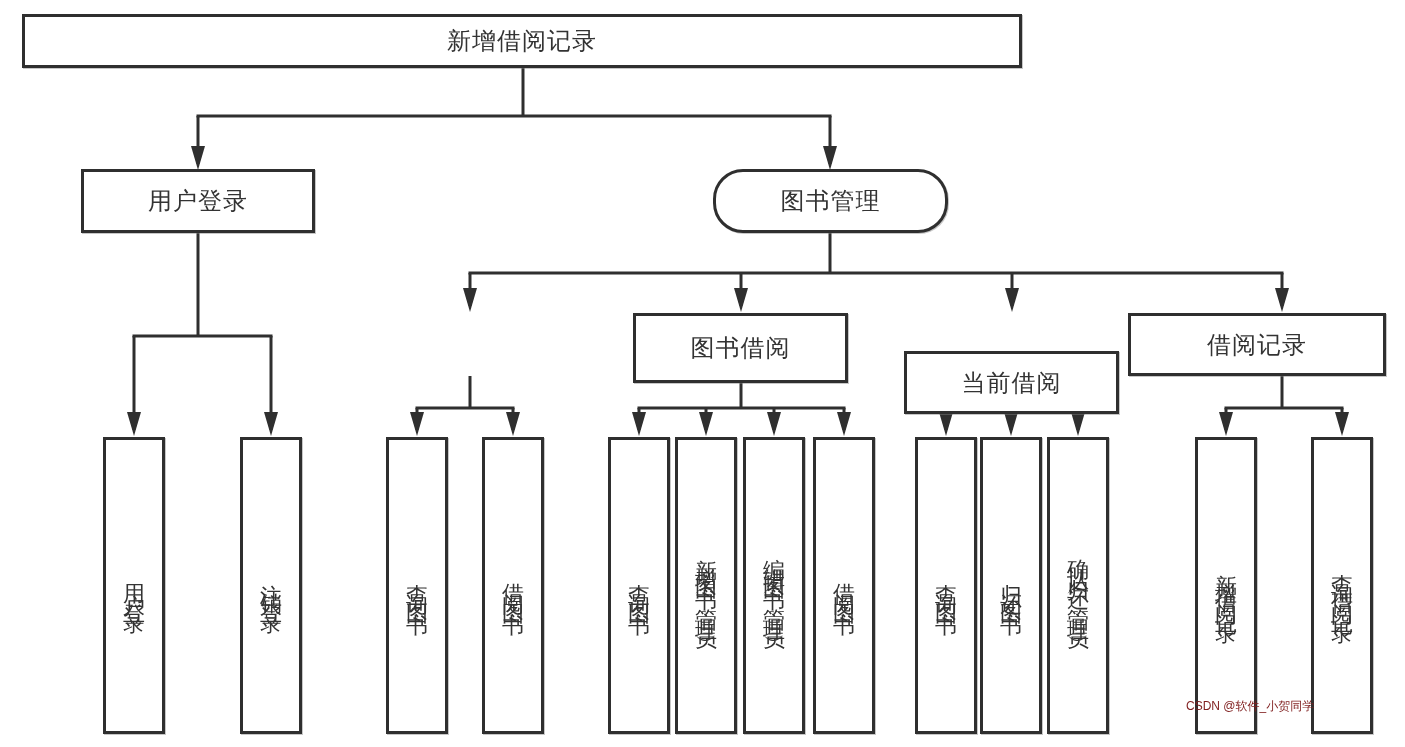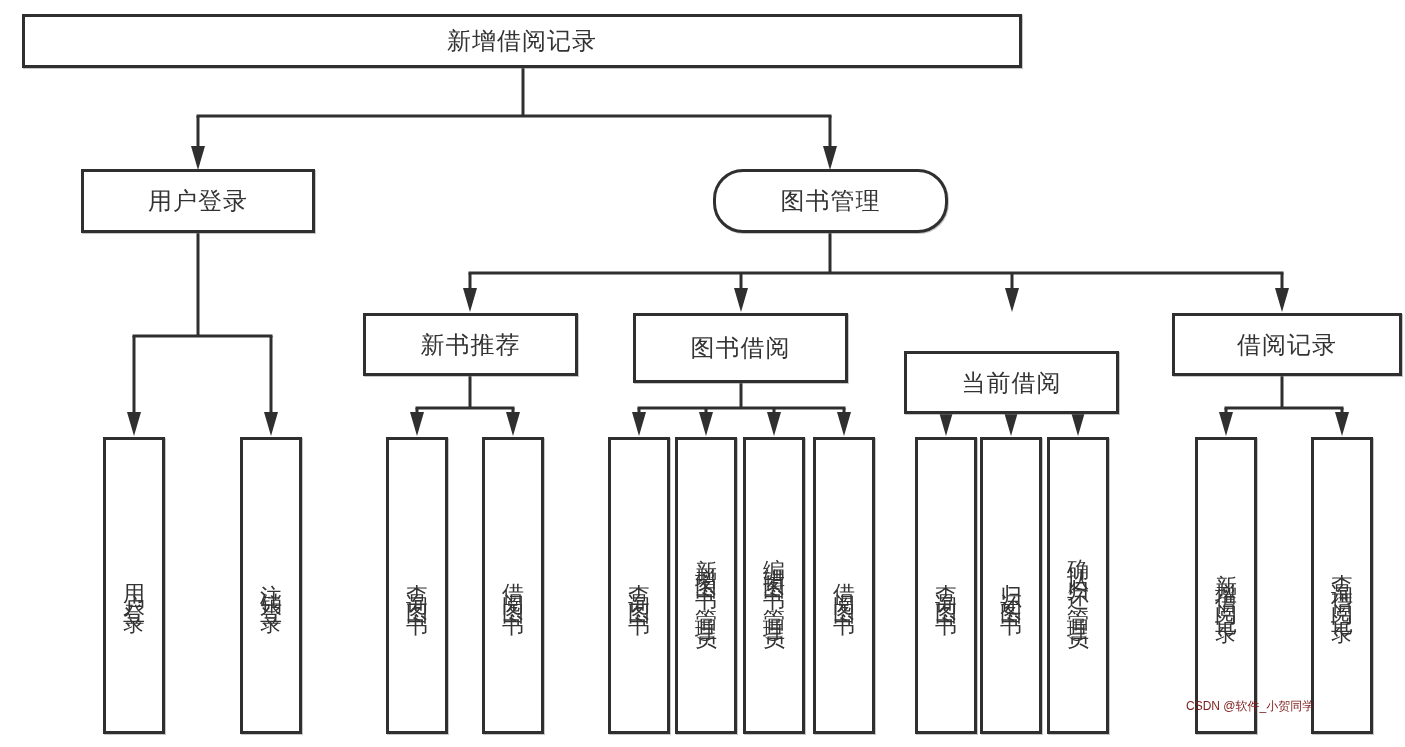--- a/index.html
+++ b/index.html
@@ -99,24 +99,23 @@
       <path d="M1226 408 V430" marker-end="url(#arrow)"></path>
       <path d="M1342 408 V430" marker-end="url(#arrow)"></path>
     </g>
   </svg>
 
   <div class="node h" style="left:22px; top:14px; width:1000px; height:54px;">新增借阅记录</div>
 
   <div class="node h" style="left:81px; top:169px; width:234px; height:64px;">用户登录</div>
   <div class="node h" style="left:713px; top:169px; width:235px; height:64px;border-radius:30px;">图书管理</div>
 
-  <div class="node h" style="left:363px; top:313px; width:215px; height:63px;">新书推荐</div>
   <div class="node h" style="left:633px; top:313px; width:215px; height:70px;">图书借阅</div>
   <div class="node h" style="left:904px; top:313px; width:215px; height:63px;margin-top:38px;">当前借阅</div>
-  <div class="node h" style="left:1172px; top:313px; width:230px; height:63px;font-family:Liberation Mono, monospace;">借阅记录</div>
+  <div class="node h" style="left:1128px; top:313px; width:258px; height:63px;font-family:Liberation Mono, monospace;">借阅记录</div>
 
   <div class="node v" style="left:103px; top:437px; width:62px; height:297px;">用户登录</div>
   <div class="node v" style="left:240px; top:437px; width:62px; height:297px;">注销登录</div>
 
   <div class="node v" style="left:386px; top:437px; width:62px; height:297px;">查询图书</div>
   <div class="node v" style="left:482px; top:437px; width:62px; height:297px;">借阅图书</div>
 
   <div class="node v" style="left:608px; top:437px; width:62px; height:297px;">查询图书</div>
   <div class="node v" style="left:675px; top:437px; width:62px; height:297px;">新增图书（管理员）</div>
   <div class="node v" style="left:743px; top:437px; width:62px; height:297px;">编辑图书（管理员）</div>

